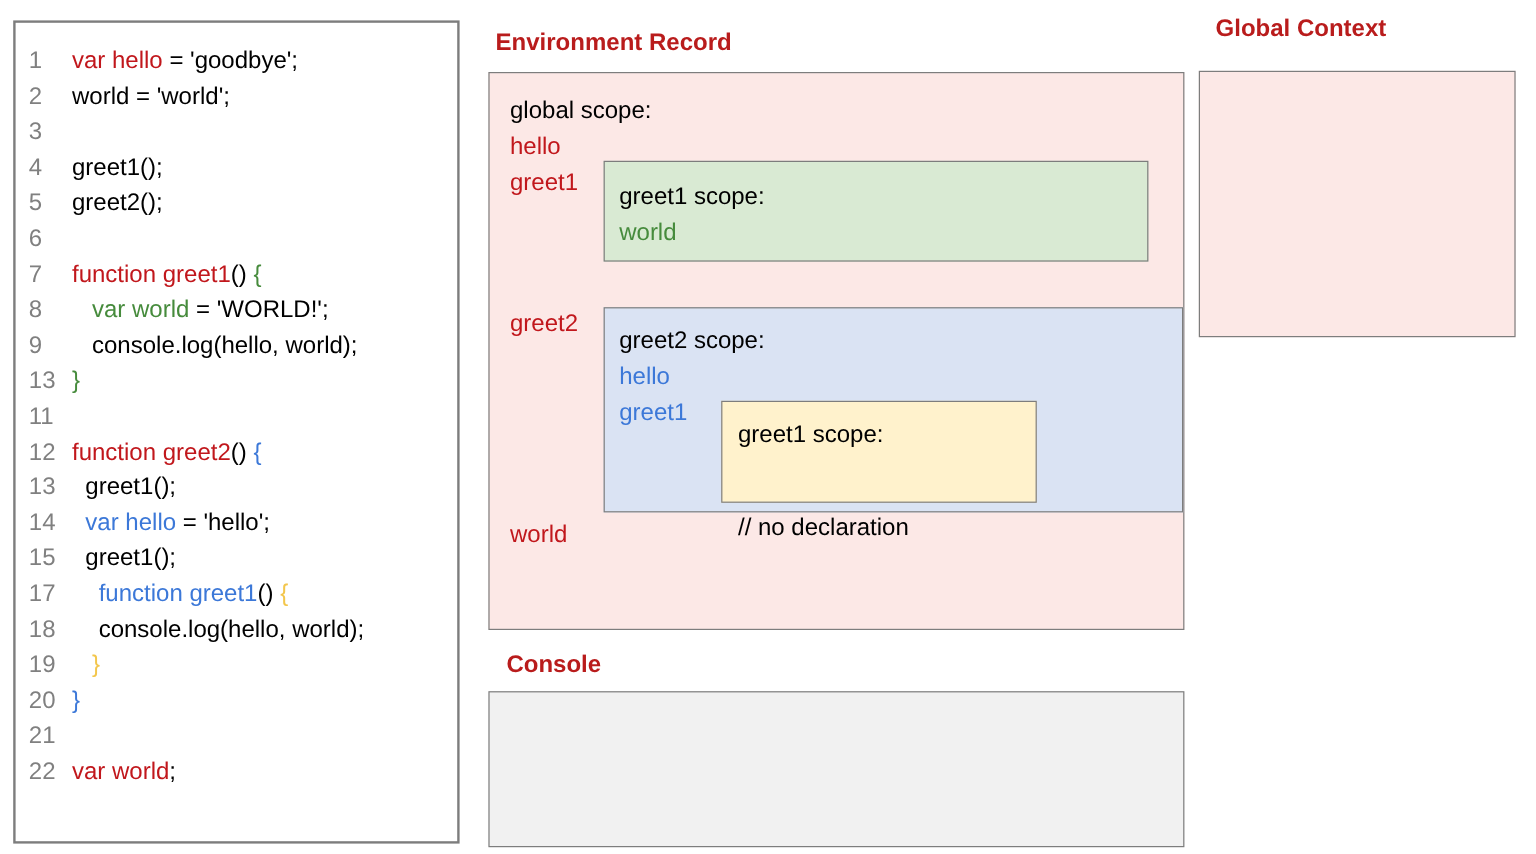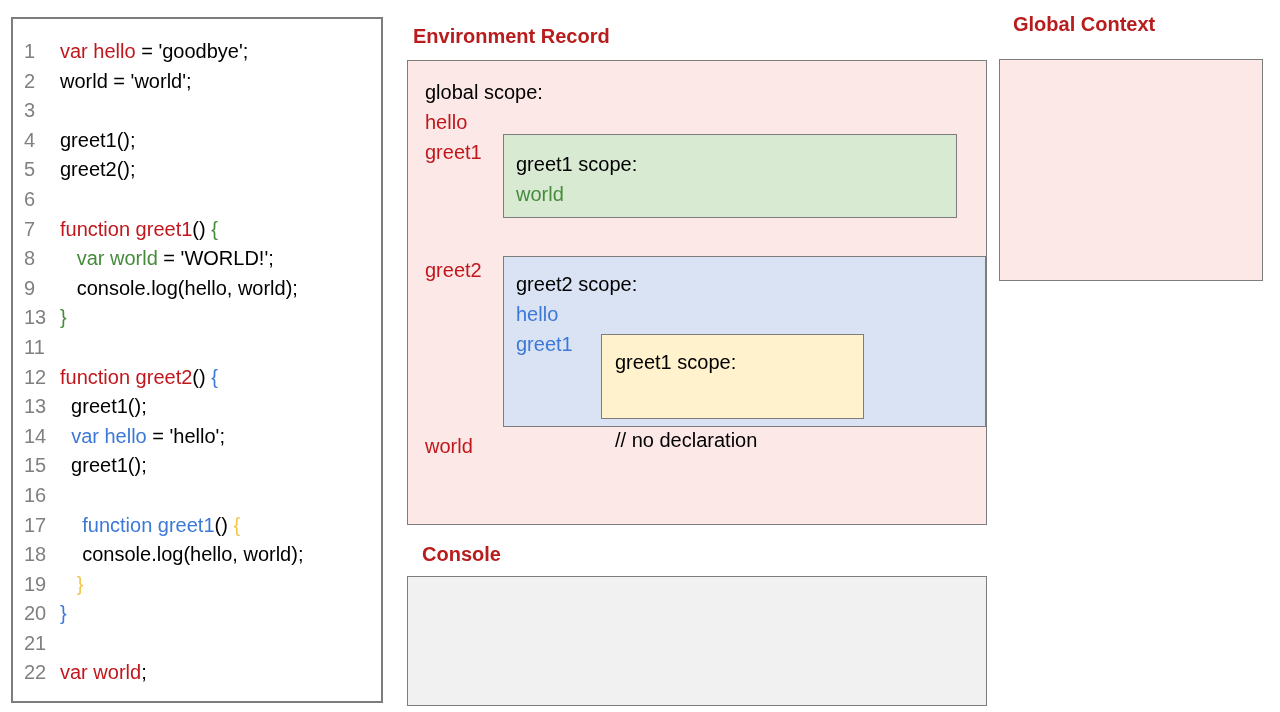--- a/index.html
+++ b/index.html
@@ -55,21 +55,20 @@
       <div class="code-line"><span class="line-num">6</span><span class="code-text"></span></div>
       <div class="code-line"><span class="line-num">7</span><span class="code-text"><span class="tok-red">function greet1</span><span class="tok-k">() </span><span class="tok-green">{</span></span></div>
       <div class="code-line"><span class="line-num">8</span><span class="code-text"><span class="tok-k">   </span><span class="tok-green">var world</span><span class="tok-k"> = 'WORLD!';</span></span></div>
       <div class="code-line"><span class="line-num">9</span><span class="code-text"><span class="tok-k">   console.log(hello, world);</span></span></div>
       <div class="code-line"><span class="line-num">13</span><span class="code-text"><span class="tok-green">}</span></span></div>
       <div class="code-line"><span class="line-num">11</span><span class="code-text"></span></div>
       <div class="code-line"><span class="line-num">12</span><span class="code-text"><span class="tok-red">function greet2</span><span class="tok-k">() </span><span class="tok-blue">{</span></span></div>
       <div class="code-line"><span class="line-num">13</span><span class="code-text"><span class="tok-k">  greet1();</span></span></div>
       <div class="code-line"><span class="line-num">14</span><span class="code-text"><span class="tok-k">  </span><span class="tok-blue">var hello</span><span class="tok-k"> = 'hello';</span></span></div>
       <div class="code-line"><span class="line-num">15</span><span class="code-text"><span class="tok-k">  greet1();</span></span></div>
-      <div class="code-line"><span class="line-num">16</span><span class="code-text"></span></div>
       <div class="code-line"><span class="line-num">17</span><span class="code-text"><span class="tok-k">    </span><span class="tok-blue">function greet1</span><span class="tok-k">() </span><span class="tok-gold">{</span></span></div>
       <div class="code-line"><span class="line-num">18</span><span class="code-text"><span class="tok-k">    console.log(hello, world);</span></span></div>
       <div class="code-line"><span class="line-num">19</span><span class="code-text"><span class="tok-k">   </span><span class="tok-gold">}</span></span></div>
       <div class="code-line"><span class="line-num">20</span><span class="code-text"><span class="tok-blue">}</span></span></div>
       <div class="code-line"><span class="line-num">21</span><span class="code-text"></span></div>
       <div class="code-line"><span class="line-num">22</span><span class="code-text"><span class="tok-red">var world</span><span class="tok-k">;</span></span></div>
     </div>
 
   <div class="panel-title" style="left:413px; top:24px;">Environment Record</div>
 

